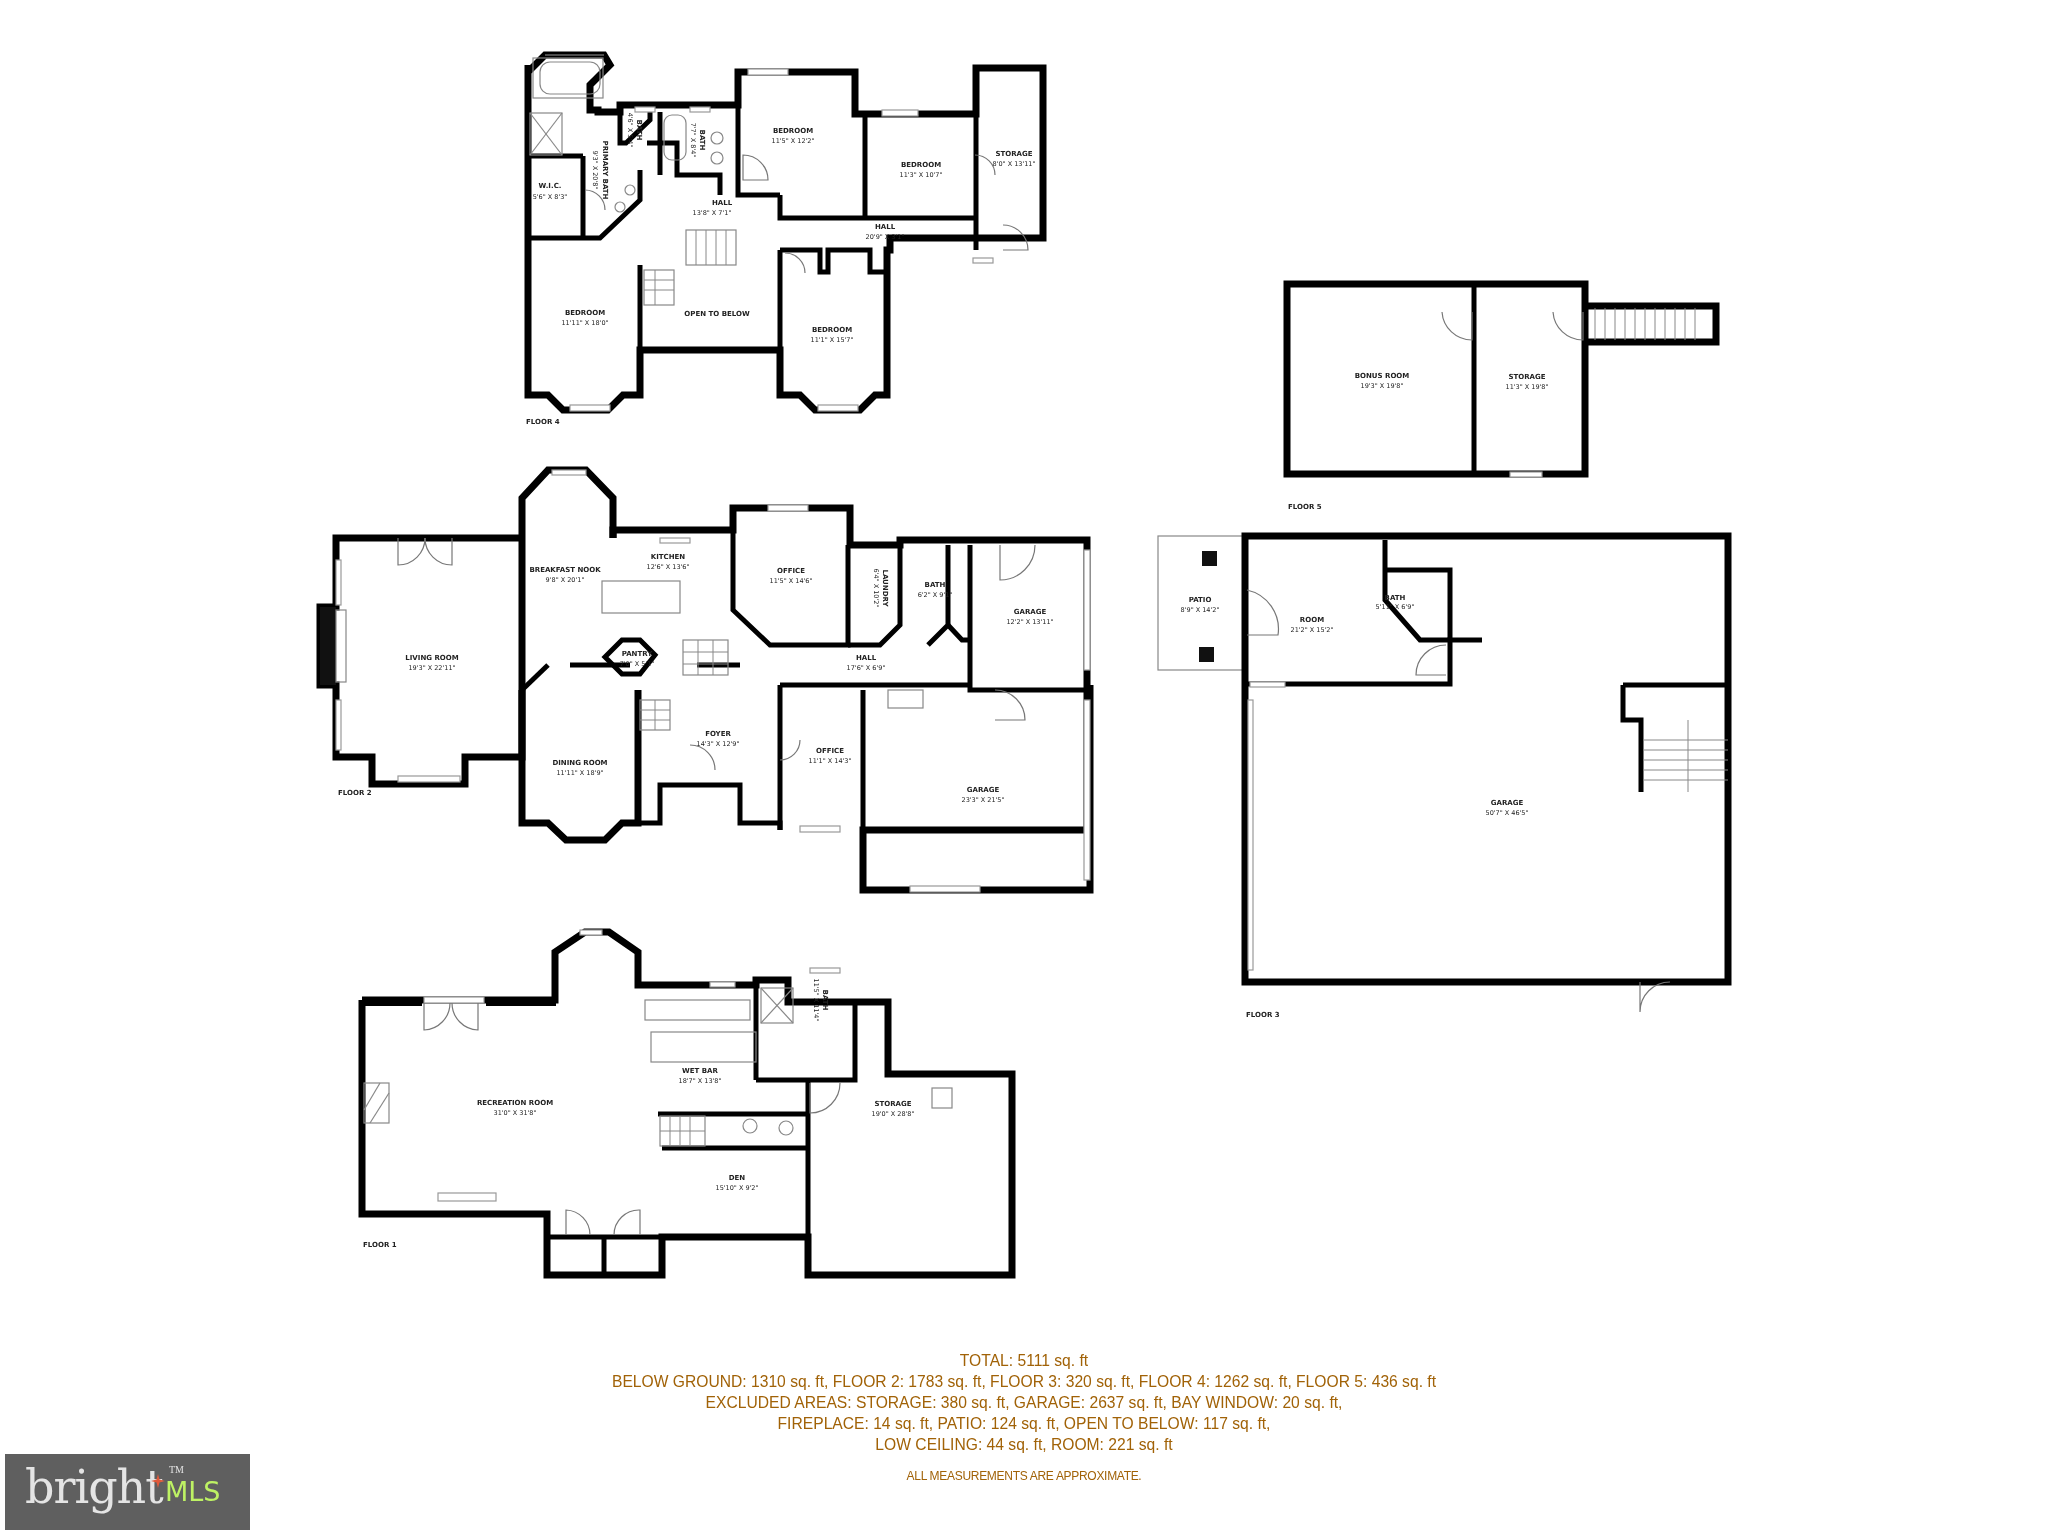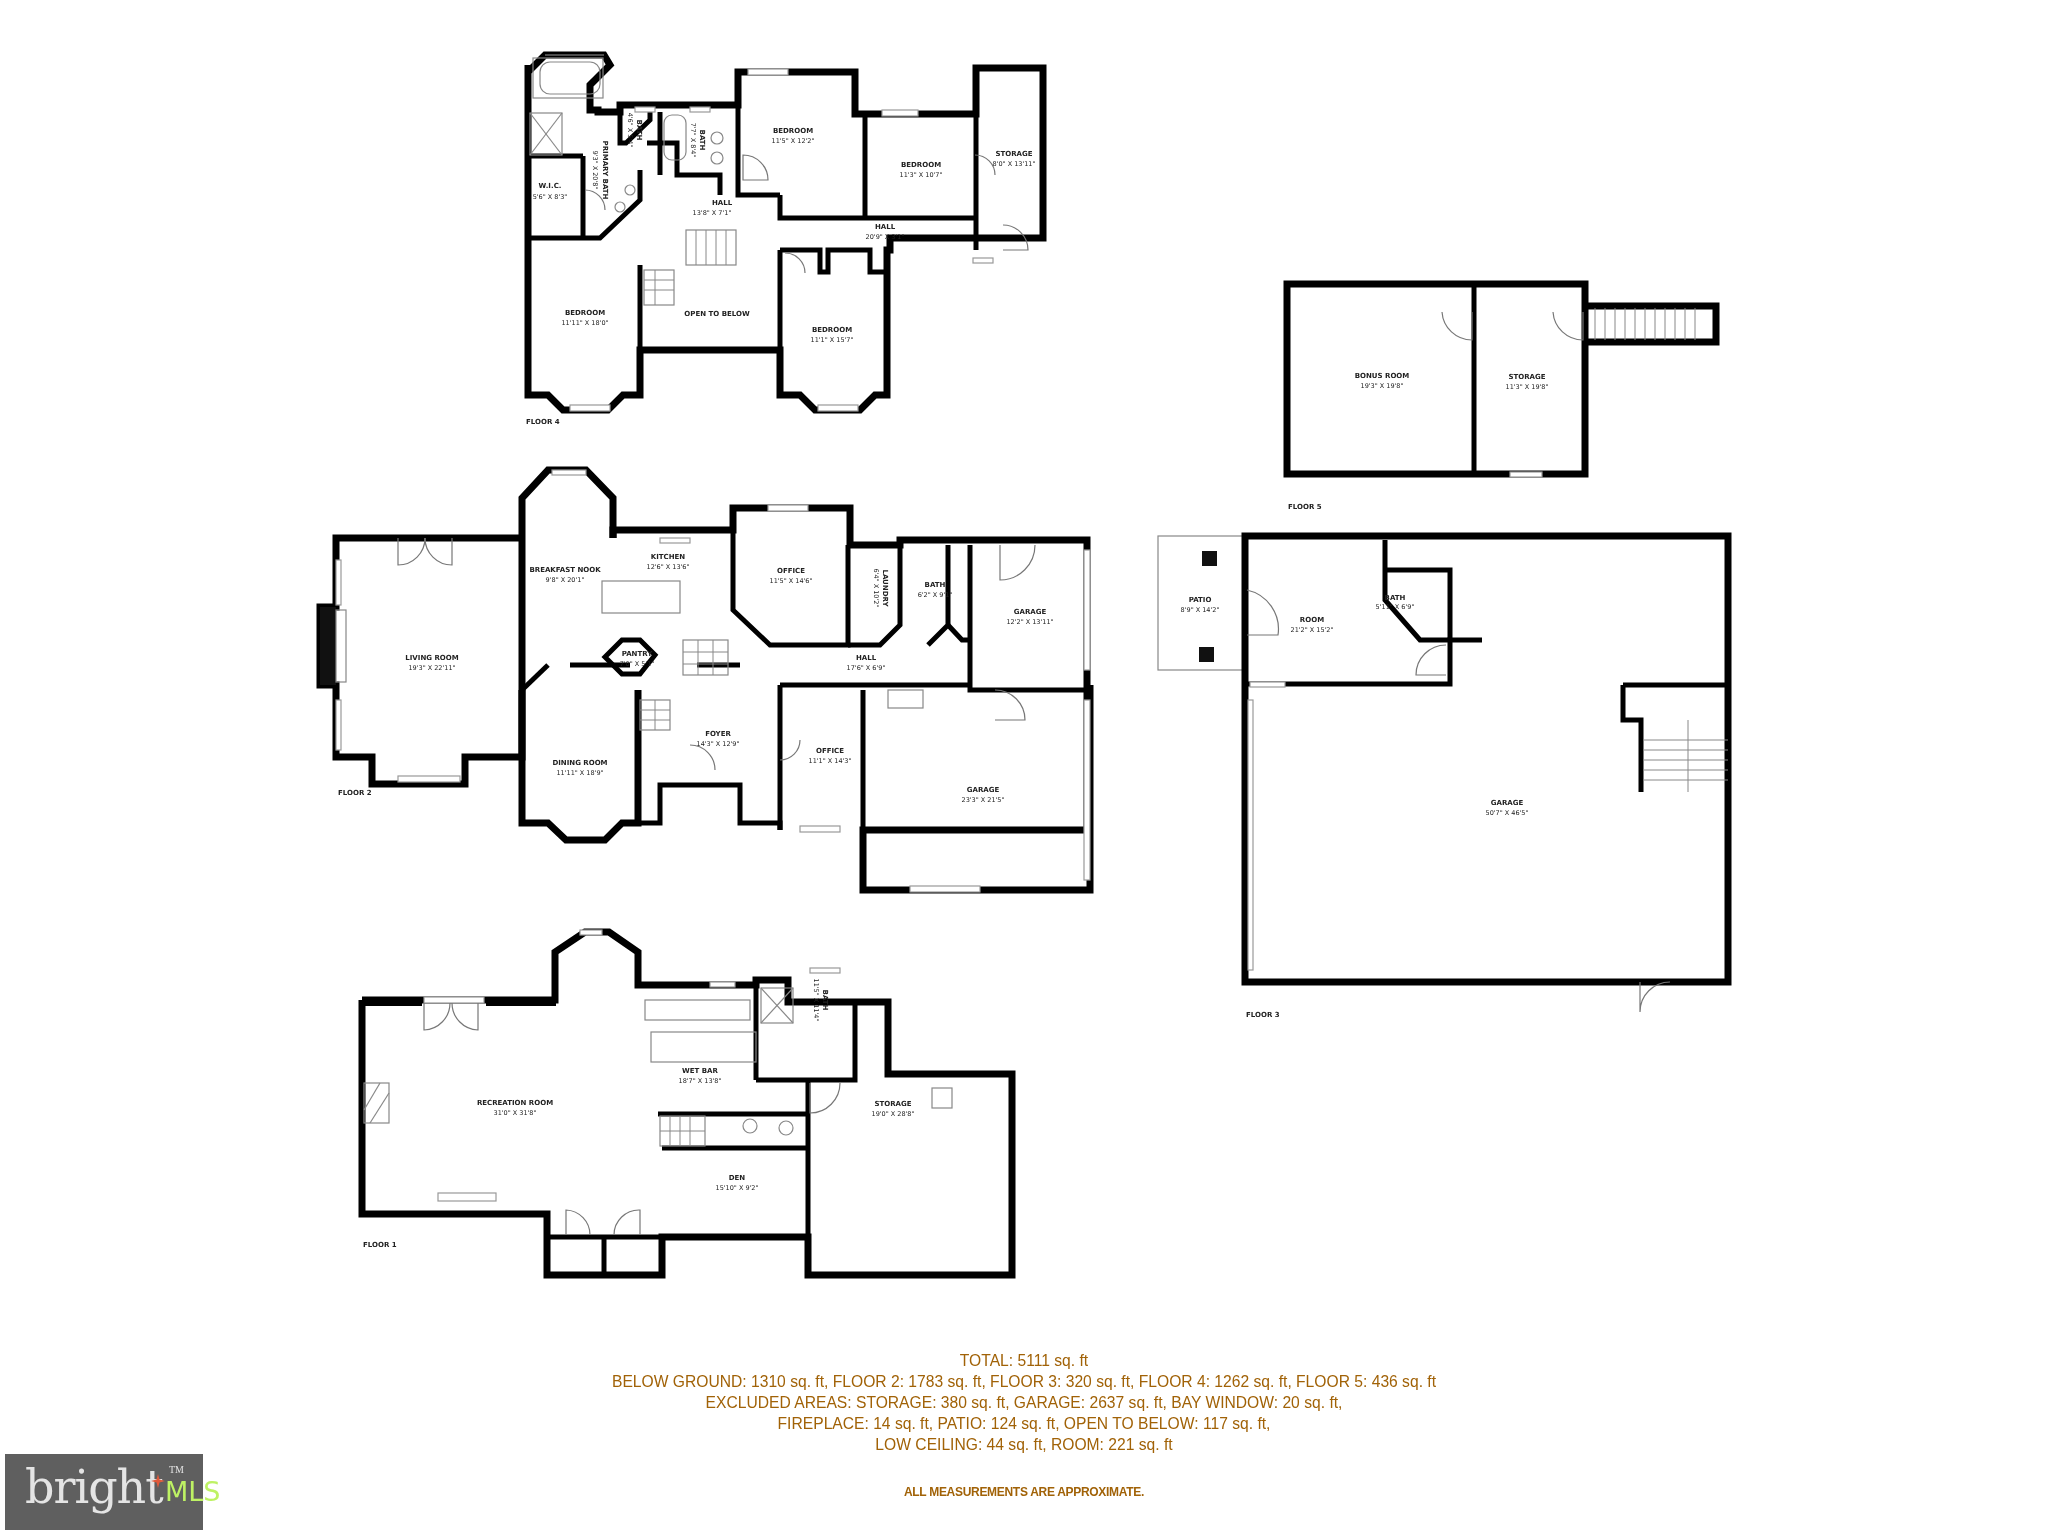--- a/index.html
+++ b/index.html
@@ -9,22 +9,22 @@
   .iwall { fill: none; stroke: #000; stroke-width: 5; }
   .thin { fill: none; stroke: #888; stroke-width: 1.2; }
   .win { fill: #fff; stroke: #999; stroke-width: 1.2; }
   .door { fill: none; stroke: #777; stroke-width: 1.2; }
   .room-name { font-family: "DejaVu Sans", sans-serif; font-size: 7px; font-weight: bold; fill: #222; text-anchor: middle; }
   .room-dim { font-family: "DejaVu Sans", sans-serif; font-size: 6.5px; fill: #222; text-anchor: middle; }
   .floor-label { font-family: "DejaVu Sans", sans-serif; font-size: 7px; font-weight: bold; fill: #222; }
   .stairs line { stroke: #888; stroke-width: 1; }
   .summary { position: absolute; left: 0; width: 2048px; text-align: center; font-family: "Liberation Sans", sans-serif; color: #a16207; }
   .summary .line { font-size: 17px; line-height: 21px; transform: scaleX(0.92); }
-  .summary .note { font-size: 12px; font-weight: bold; margin-top: 30px; letter-spacing: -0.3px; }
-  .logo { position: absolute; left: 5px; top: 1454px; width: 198px; height: 76px; background: #5f5f5f; }
+  .summary .note { font-size: 12px; font-weight: normal; margin-top: 14px; letter-spacing: -0.3px; }
+  .logo { position: absolute; left: 5px; top: 1454px; width: 245px; height: 76px; background: #5f5f5f; }
   .logo .bright { position: absolute; left: 20px; top: 6px; font-family: "DejaVu Serif", serif; font-size: 46px; color: #e4e4e4; letter-spacing: -1px; }
   .logo .mls { position: absolute; left: 160px; top: 22px; font-family: "DejaVu Sans", sans-serif; font-size: 27px; color: #bef264; }
   .logo .tm { position: absolute; left: 164px; top: 10px; font-family: Liberation Serif, serif; font-size: 10px; color: #e4e4e4; }
   .logo .star { position: absolute; left: 146px; top: 20px; width: 14px; height: 14px; }
 </style>
 </head>
 <body>
 
 <svg id="plan" viewBox="0 0 2048 1536" xmlns="http://www.w3.org/2000/svg">
 

